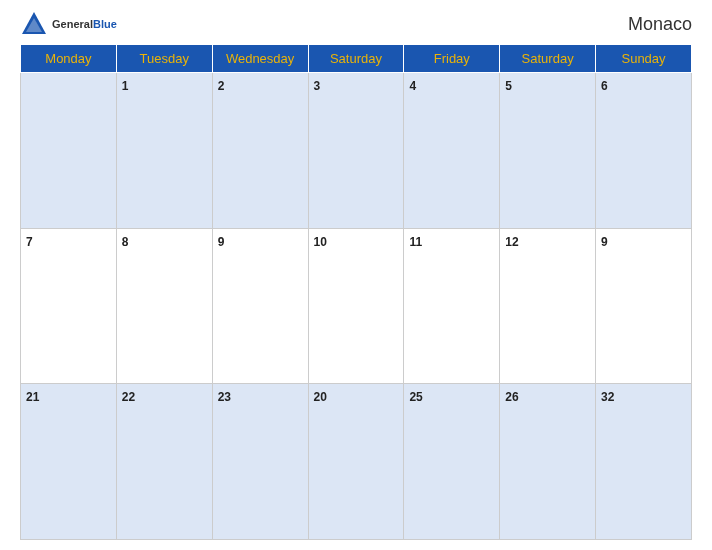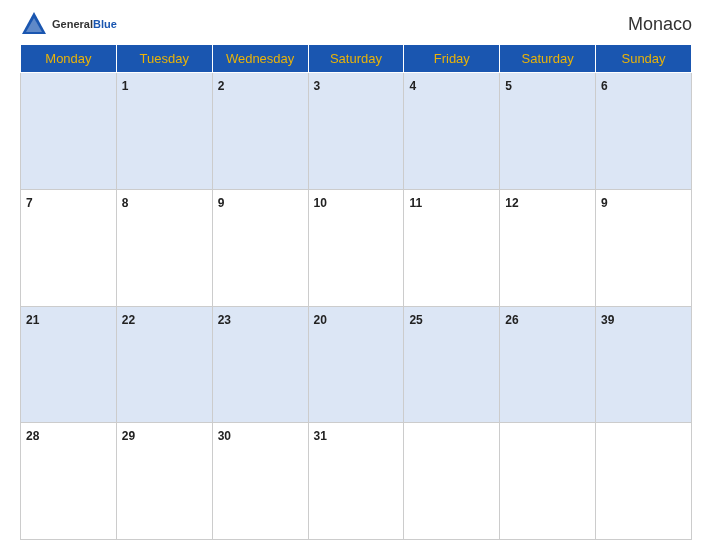--- a/index.html
+++ b/index.html
@@ -138,25 +138,16 @@
         <td><span class="day-num">12</span></td>
         <td><span class="day-num">9</span></td>
       </tr>
       <tr>
         <td><span class="day-num">21</span></td>
         <td><span class="day-num">22</span></td>
         <td><span class="day-num">23</span></td>
         <td><span class="day-num">20</span></td>
         <td><span class="day-num">25</span></td>
         <td><span class="day-num">26</span></td>
-        <td><span class="day-num">39</span></td>
-      </tr>
-      <tr>
-        <td><span class="day-num">28</span></td>
-        <td><span class="day-num">29</span></td>
-        <td><span class="day-num">30</span></td>
-        <td><span class="day-num">31</span></td>
-        <td></td>
-        <td></td>
-        <td></td>
+        <td><span class="day-num">32</span></td>
       </tr>
     </tbody>
 </table>
 
 </body></html>

